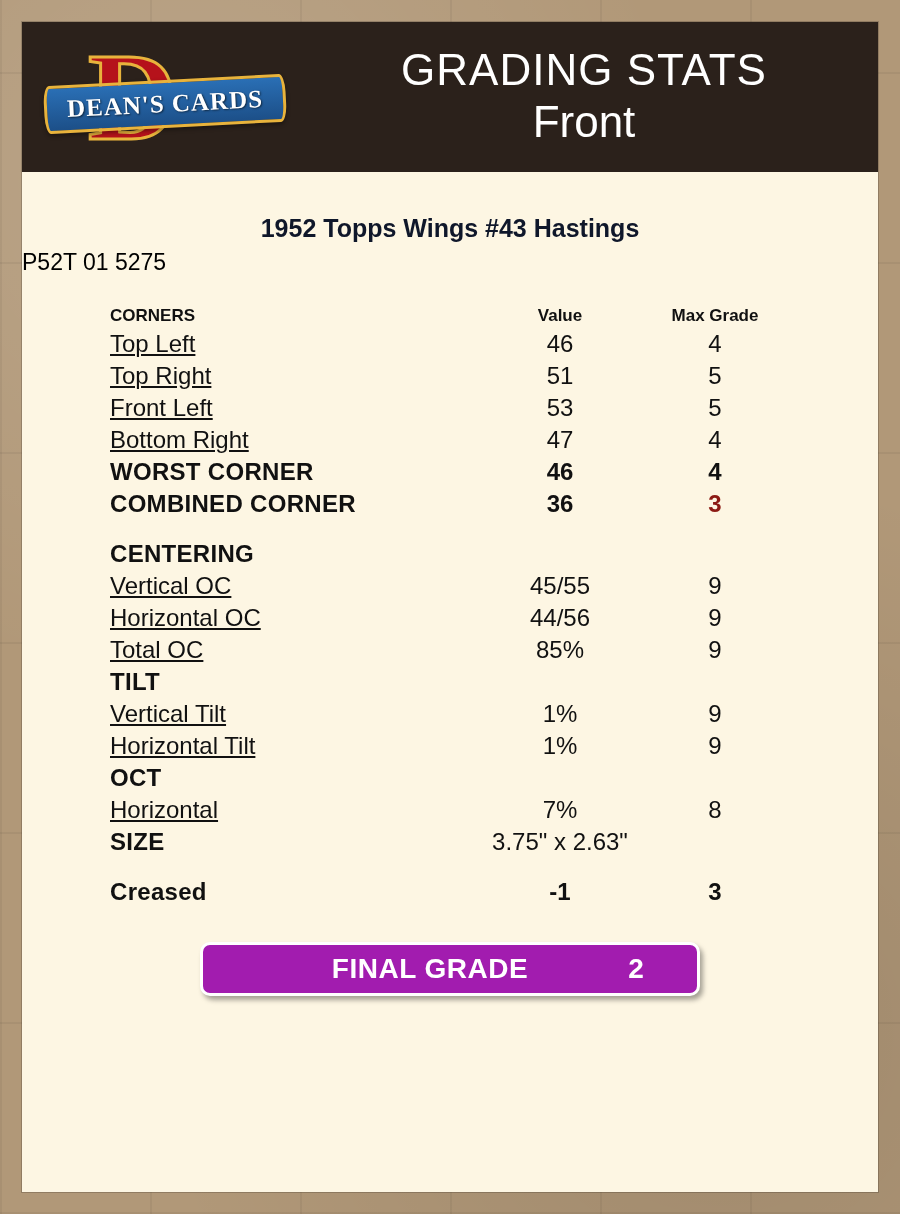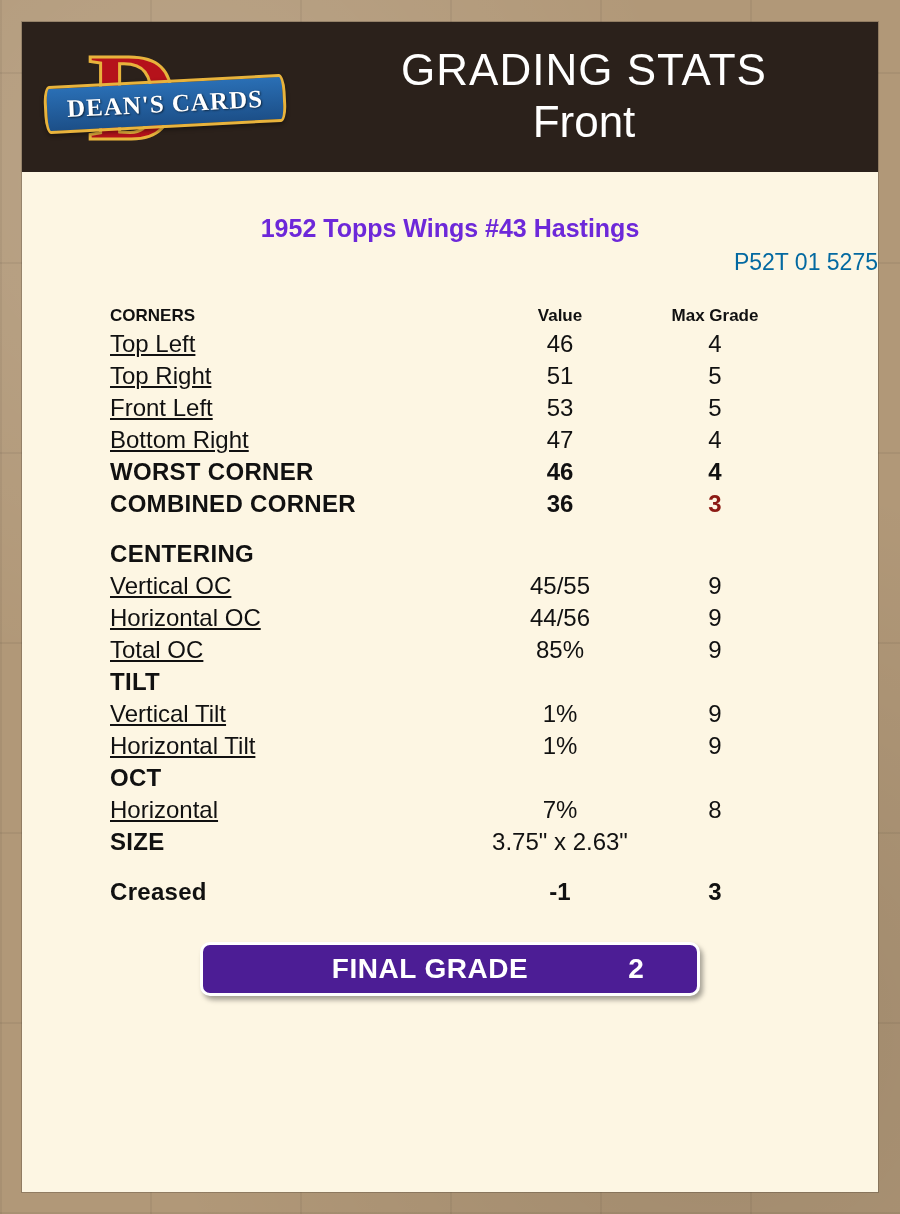--- a/index.html
+++ b/index.html
@@ -94,27 +94,27 @@
     line-height: 1.05;
   }
   .header-subtitle {
     font-size: 44px;
     margin-top: 4px;
   }
   .card-title {
     text-align: center;
     font-size: 25px;
     font-weight: bold;
-    color: #6d28d9;
+    color: #0f172a;
     margin-top: 42px;
   }
   .card-serial {
-    text-align: right;
+    text-align: left;
     font-size: 23px;
-    color: #0369a1;
+    color: #000000;
     margin-top: 6px;
   }
   table.stats {
     margin: 28px auto 0 auto;
     width: 680px;
     border-collapse: collapse;
     color: #111111;
   }
   table.stats td {
     font-size: 24px;
@@ -135,21 +135,21 @@
     font-size: 24px;
   }
   .final-wrap {
     margin-top: 34px;
     display: flex;
     justify-content: center;
   }
   .final-grade {
     width: 500px;
     height: 54px;
-    background: #4c1d95;
+    background: #a21caf;
     border: 3px solid #ffffff;
     border-radius: 10px;
     box-shadow: 3px 4px 5px rgba(0,0,0,0.35);
     display: flex;
     align-items: center;
     padding: 0 26px;
     color: #ffffff;
   }
   .final-label {
     font-size: 28px;

